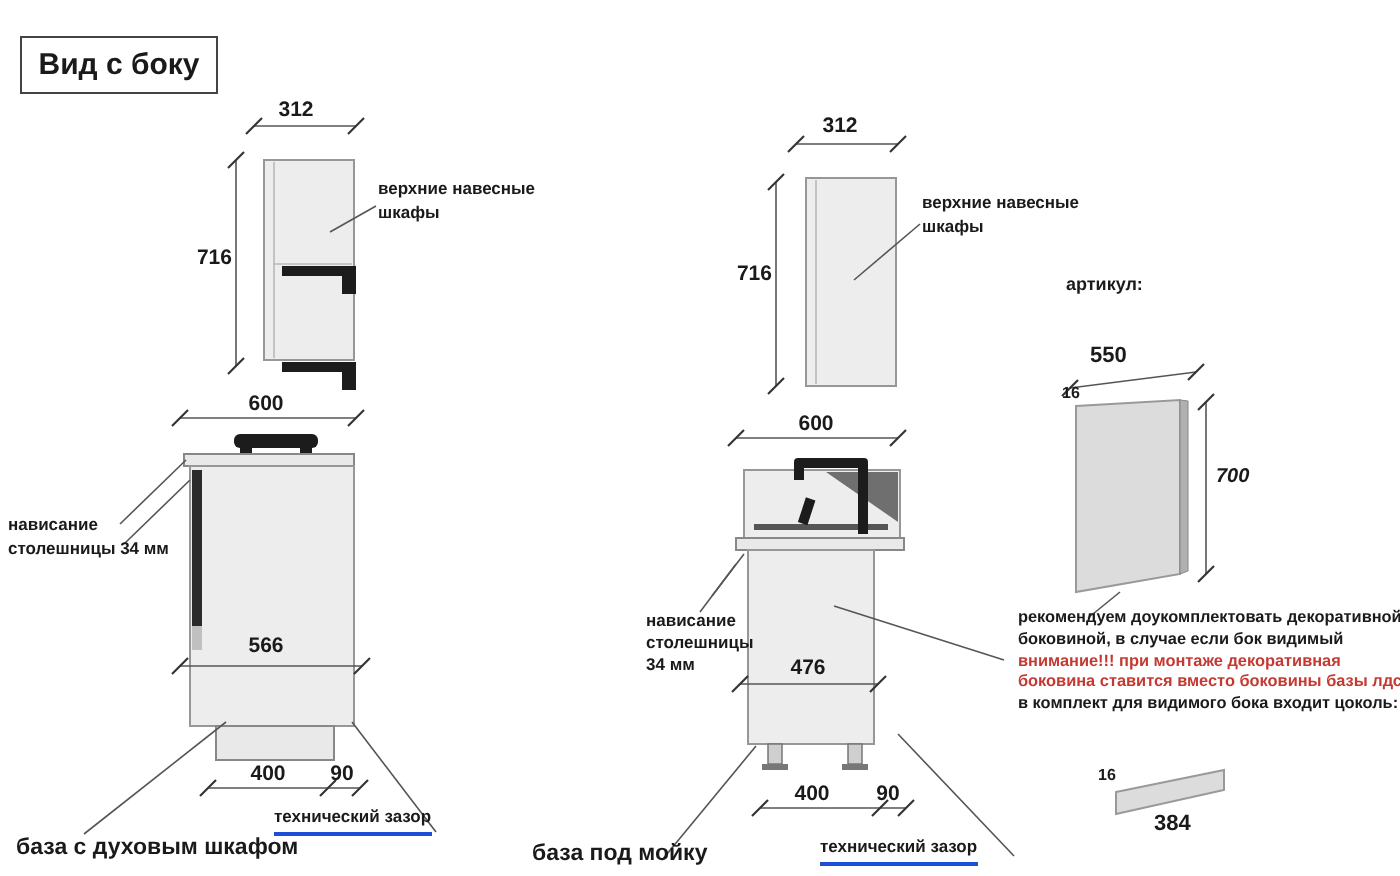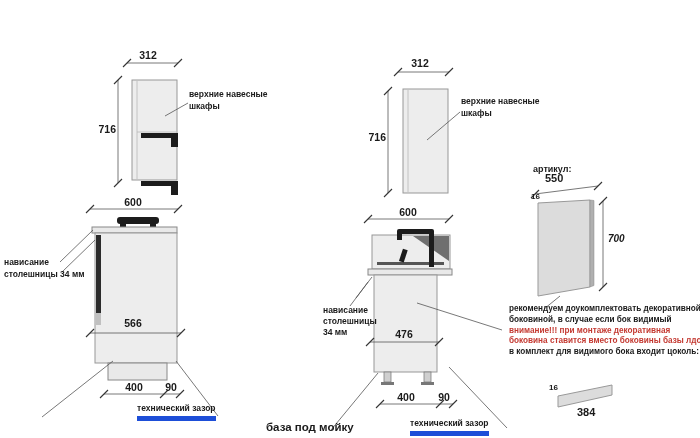--- a/index.html
+++ b/index.html
@@ -20,21 +20,21 @@
   .blackfill{fill:var(--dark-fill);stroke:none;}
   .panel{fill:var(--panel-fill);stroke:#999;stroke-width:1;}
   .thin{stroke:#b8b8b8;stroke-width:0.8;}
   .lbl{position:absolute;font-weight:700;color:var(--text);}
   .dim-num{font-size:10.5px;text-align:center;}
   .small-lbl{font-size:8.5px;line-height:11.5px;}
   .name-lbl{font-size:11.5px;}
   .title-box{position:absolute;left:10px;top:18px;width:97px;height:27px;
              border:1px solid #444;display:flex;align-items:center;justify-content:center;
              font-size:15px;font-weight:700;color:var(--text);}
-  .underl{display:inline-block;border-bottom:5px solid #1d4ed8;padding-bottom:1px;}
+  .underl{display:inline-block;border-bottom:2px solid #1d4ed8;padding-bottom:1px;}
   .note{position:absolute;left:509px;top:304px;width:200px;}
   .note div{font-size:8.2px;line-height:10.8px;font-weight:700;color:var(--text);white-space:nowrap;}
   .note .red{color:var(--accent-red);}
   .r{text-align:right;}
 </style>
 </head>
 <body>
 
 <div class="canvas">
 
@@ -136,54 +136,56 @@
       <line x1="603" y1="201" x2="603" y2="287" class="dim"></line>
       <line x1="599" y1="205" x2="607" y2="197" class="tick"></line>
       <line x1="599" y1="291" x2="607" y2="283" class="tick"></line>
       <line x1="560" y1="296" x2="544" y2="309" class="dim"></line>
     </g>
     <g>
       <polygon points="558,396 612,385 612,395 558,407" class="panel"></polygon>
     </g>
   </svg>
 
+  <div class="title-box">Вид с боку</div>
 
   <div class="lbl dim-num" style="left:118px;top:49px;width:60px;">312</div>
   <div class="lbl dim-num r" style="left:94px;top:123px;width:22px;">716</div>
   <div class="lbl small-lbl" style="left:189px;top:89px;width:82px;">верхние навесные шкафы</div>
   <div class="lbl dim-num" style="left:103px;top:196px;width:60px;">600</div>
   <div class="lbl small-lbl" style="left:4px;top:256px;width:90px;line-height:12px;">
     <div>нависание</div>
     <div>столешницы 34 мм</div>
   </div>
   <div class="lbl dim-num" style="left:103px;top:317px;width:60px;">566</div>
   <div class="lbl dim-num" style="left:104px;top:381px;width:60px;">400</div>
   <div class="lbl dim-num" style="left:159px;top:381px;width:24px;">90</div>
   <div class="lbl small-lbl" style="left:137px;top:403px;">
     <span class="underl">технический зазор</span>
   </div>
+  <div class="lbl name-lbl" style="left:8px;top:418px;">база с духовым шкафом</div>
 
   <div class="lbl dim-num" style="left:390px;top:57px;width:60px;">312</div>
   <div class="lbl dim-num r" style="left:364px;top:131px;width:22px;">716</div>
   <div class="lbl small-lbl" style="left:461px;top:96px;width:82px;">верхние навесные шкафы</div>
   <div class="lbl dim-num" style="left:378px;top:206px;width:60px;">600</div>
   <div class="lbl small-lbl" style="left:323px;top:305px;width:60px;line-height:11px;">
     <div>нависание</div>
     <div>столешницы</div>
     <div>34 мм</div>
   </div>
   <div class="lbl dim-num" style="left:374px;top:328px;width:60px;">476</div>
   <div class="lbl dim-num" style="left:376px;top:391px;width:60px;">400</div>
   <div class="lbl dim-num" style="left:432px;top:391px;width:24px;">90</div>
   <div class="lbl small-lbl" style="left:410px;top:418px;">
     <span class="underl">технический зазор</span>
   </div>
   <div class="lbl name-lbl" style="left:266px;top:421px;">база под мойку</div>
 
-  <div class="lbl" style="left:533px;top:164px;font-size:9px;">артикул:</div>
+  <div class="lbl" style="left:533px;top:137px;font-size:9px;">артикул:</div>
   <div class="lbl" style="left:545px;top:172px;width:40px;font-size:11px;">550</div>
   <div class="lbl" style="left:531px;top:192px;font-size:8px;">16</div>
   <div class="lbl" style="left:608px;top:233px;font-size:10px;font-style:italic;">700</div>
 
   <div class="note">
     <div>рекомендуем доукомплектовать декоративной</div>
     <div>боковиной, в случае если бок видимый</div>
     <div class="red">внимание!!! при монтаже декоративная</div>
     <div class="red">боковина ставится вместо боковины базы лдсп</div>
     <div>в комплект для видимого бока входит цоколь:</div>

